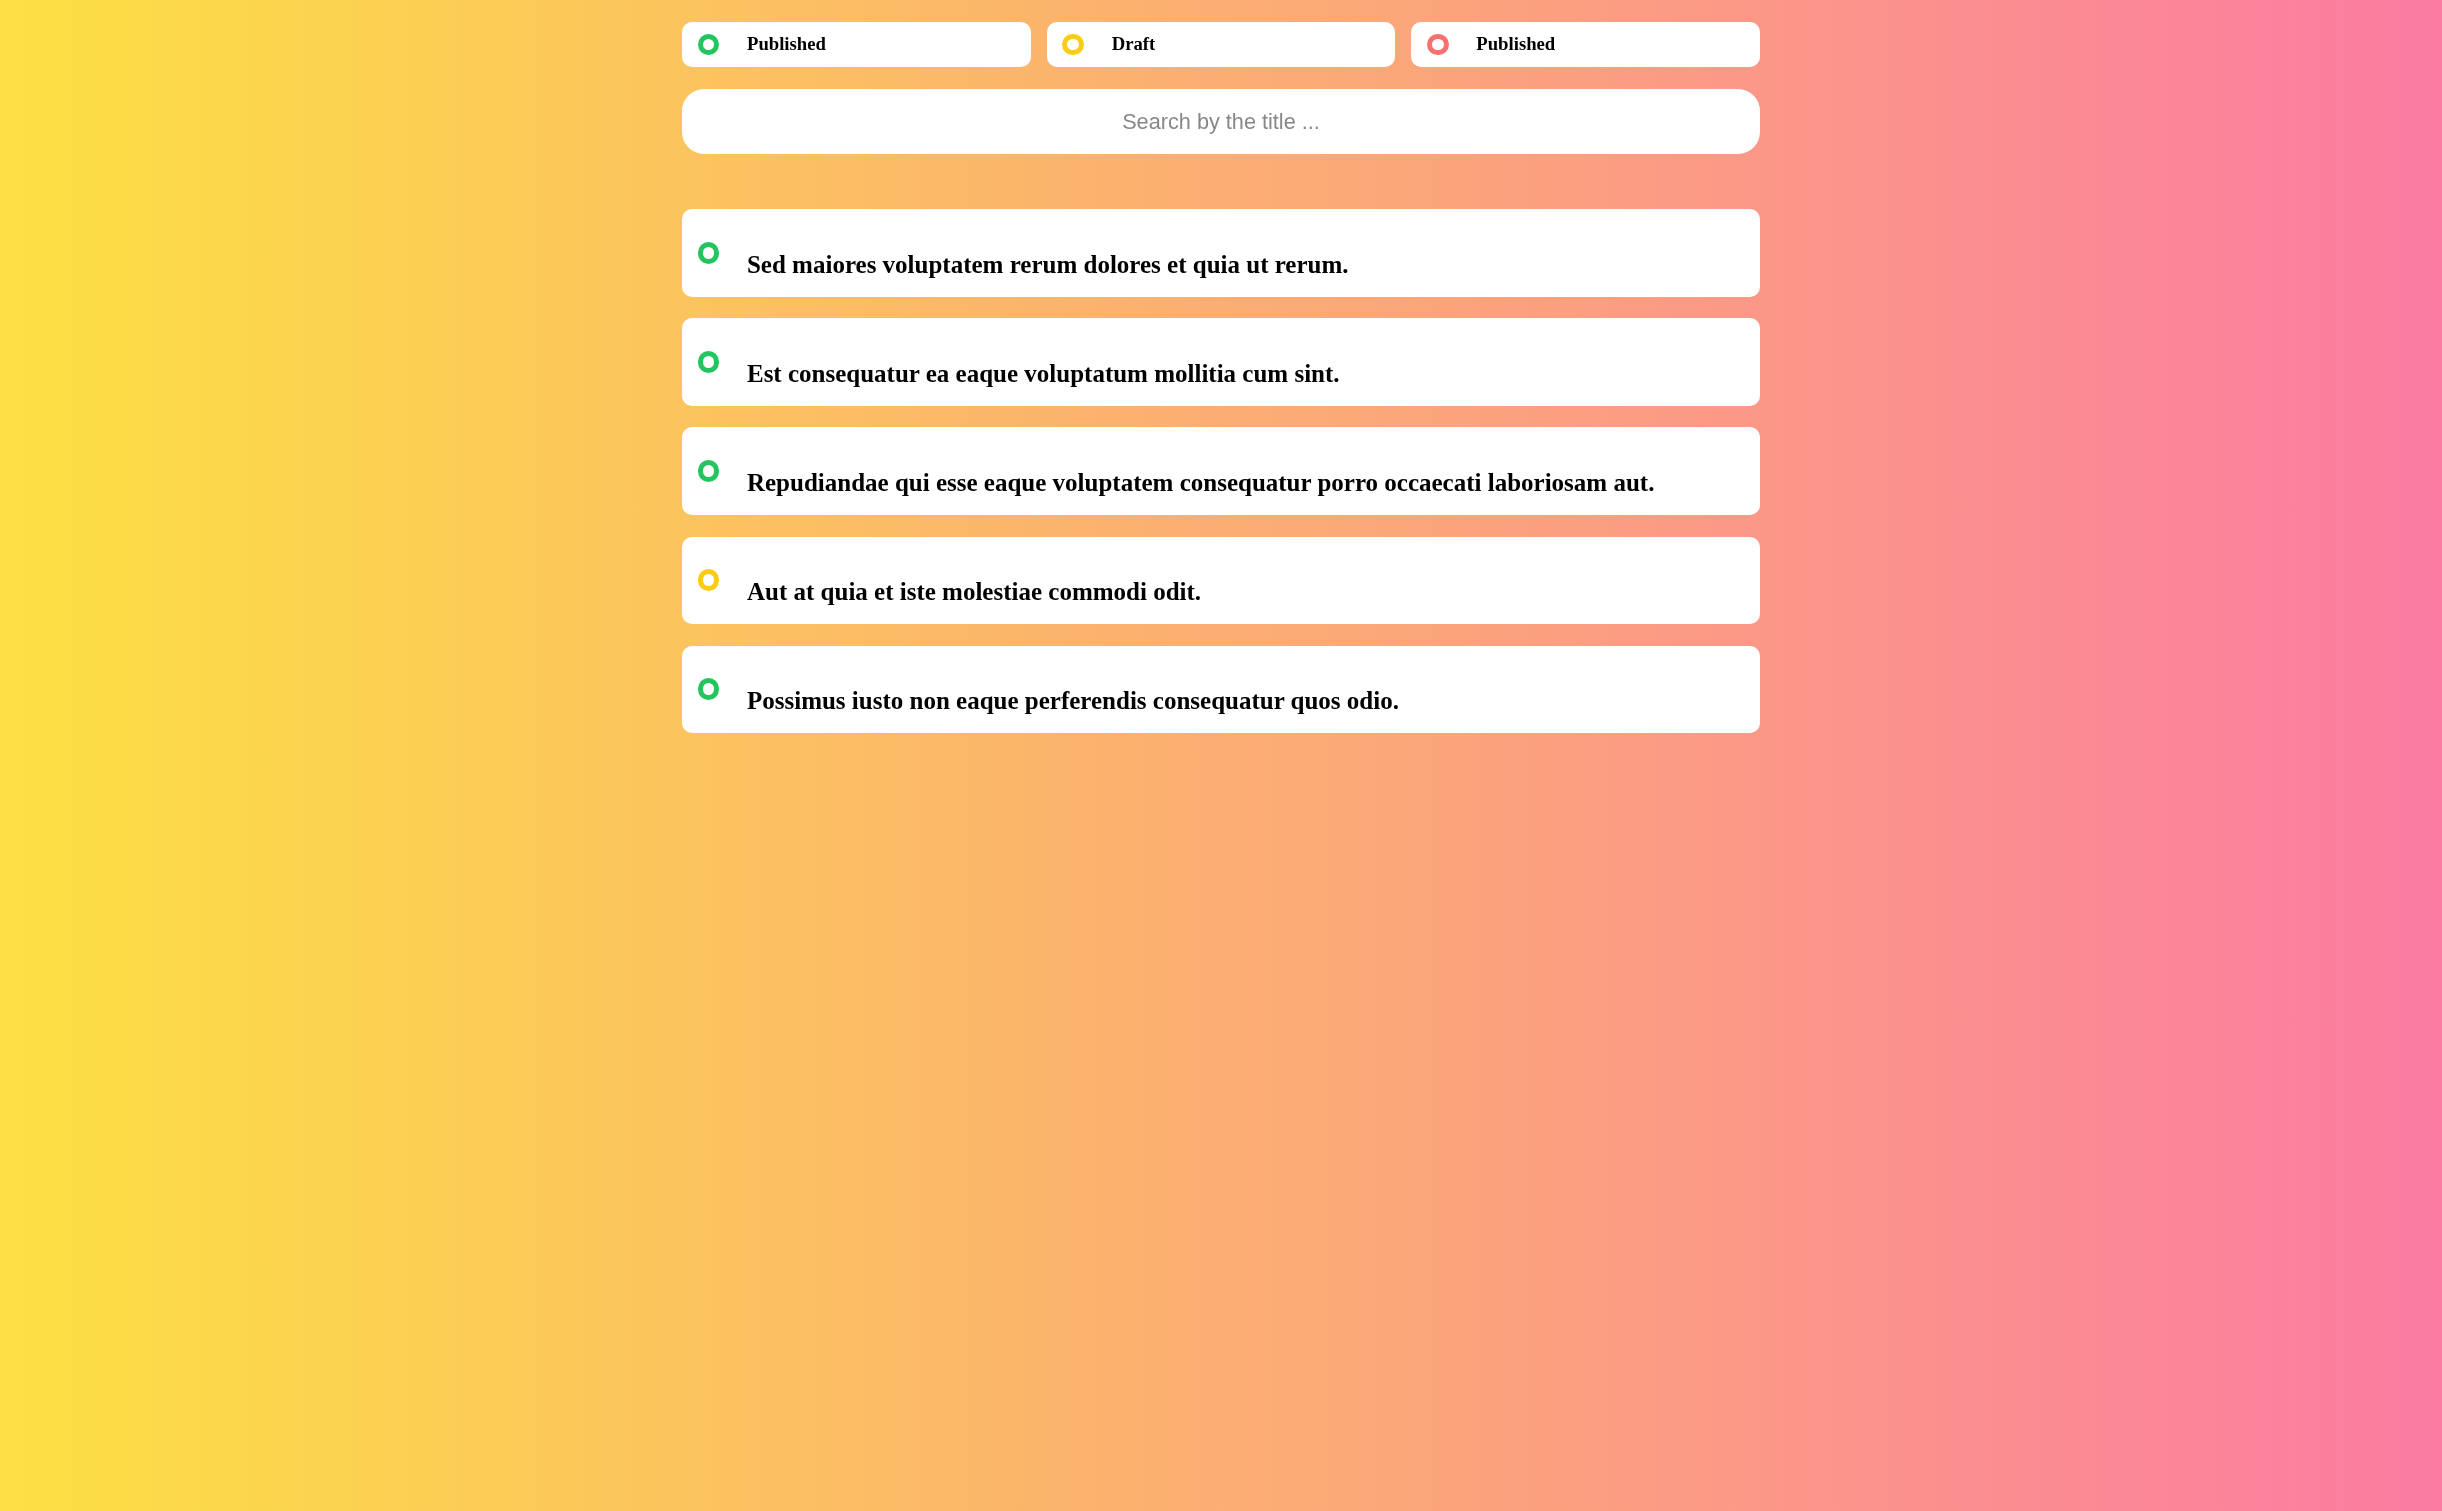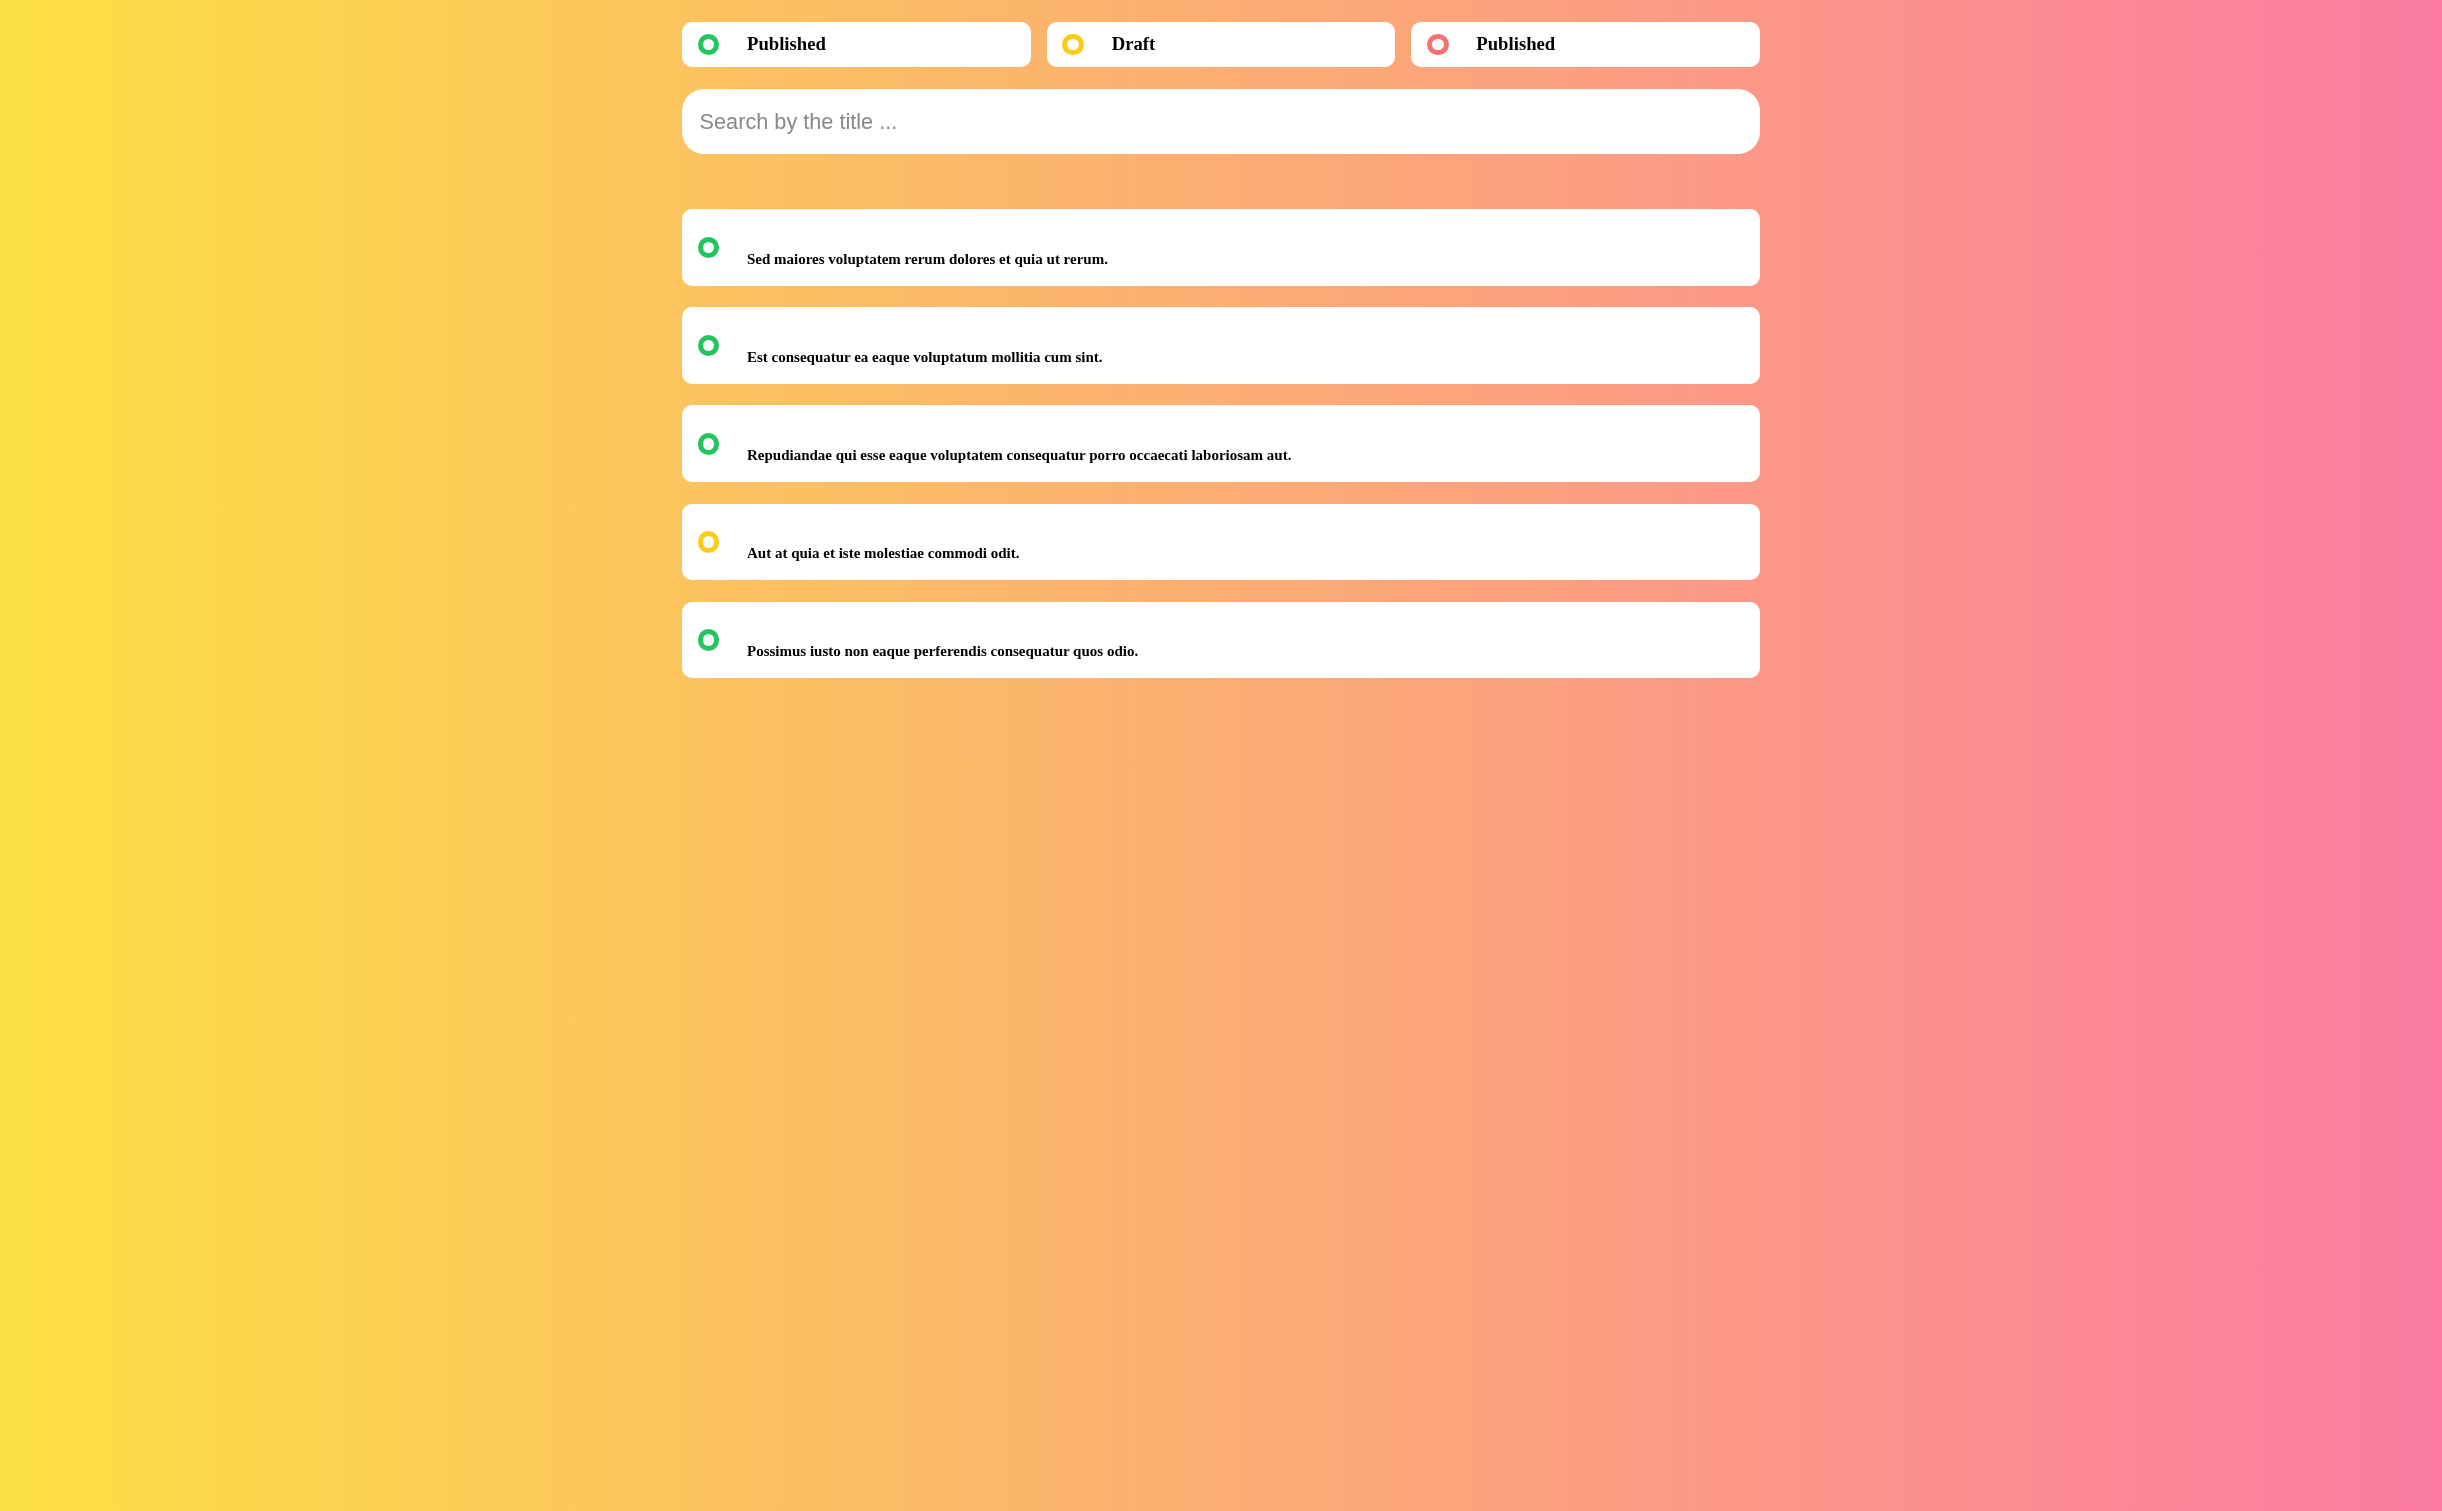--- a/index.html
+++ b/index.html
@@ -1,18 +1,19 @@
 <!DOCTYPE html>
 <html><head>
   <meta charset="utf-8">
   <style>
     * {
       margin: 0;
       padding: 0;
       box-sizing: border-box;
+      text-align: center;
     }
 
     body {
       font-family: Georgia, 'Times New Roman', Times, serif;
       background: linear-gradient(90deg, #FCE043 0%, #FB7BA2 100%);
       min-height: 100vh;
       padding: 21.7px 0;
     }
 
     .container {
@@ -99,21 +100,21 @@
       border-radius: 9.9px;
       padding: 17.7px 15.8px;
       display: flex;
       align-items: center;
       gap: 27.6px;
       cursor: pointer;
     }
 
     .item-title {
       font-weight: bold;
-      font-size: 15px;
+      font-size: 25px;
       color: #000;
       margin-top: 24px;
     }
   </style>
 </head>
 <body>
 
 <div class="container">
 
   <div class="filter-row">

